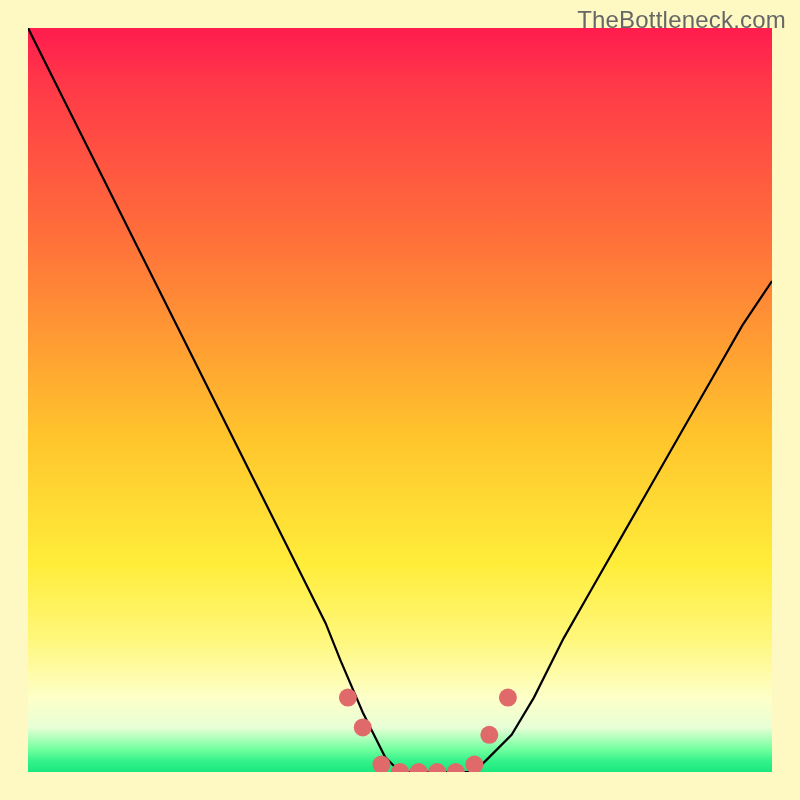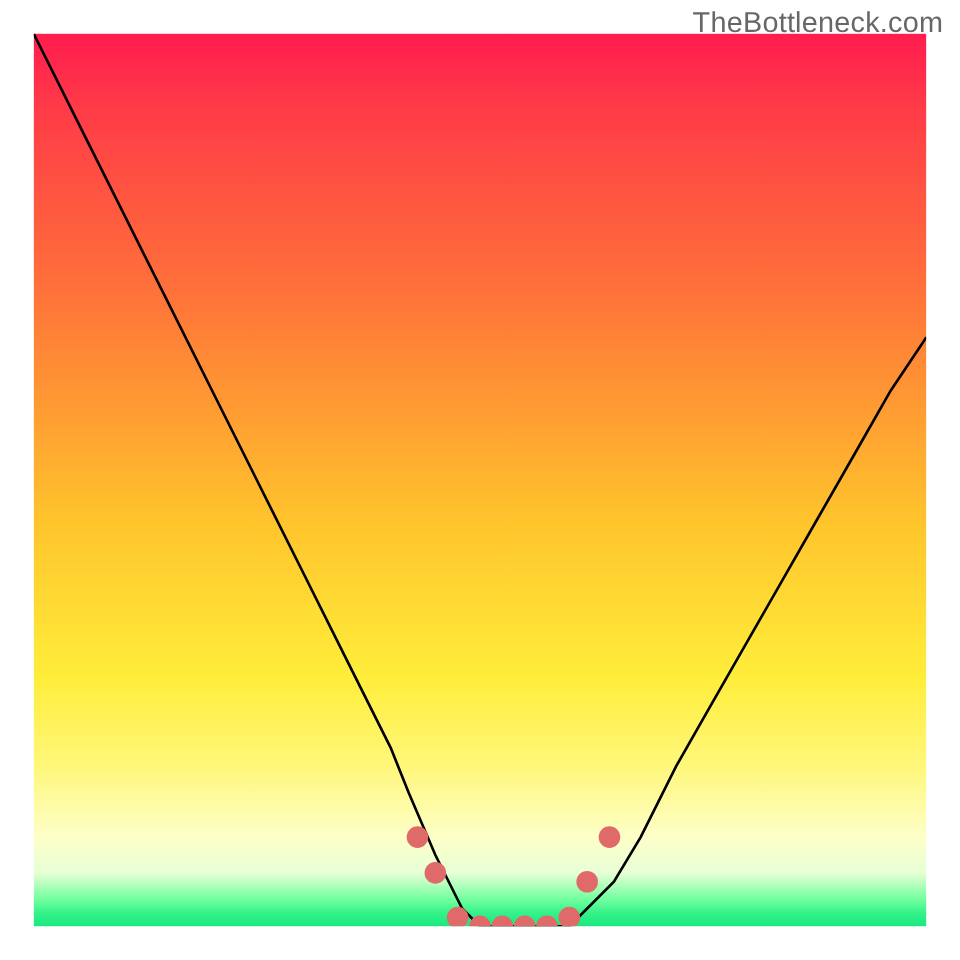--- a/index.html
+++ b/index.html
@@ -8,21 +8,21 @@
     width: 800px;
     height: 800px;
     overflow: hidden;
     background: #000;
     font-family: Arial, Helvetica, sans-serif;
   }
   .frame {
     position: relative;
     width: 800px;
     height: 800px;
-    background: #ffffff;
+    background: #fef9c3;
   }
   .watermark {
     position: absolute;
     top: 6px;
     right: 14px;
     color: #676767;
     font-size: 24px;
     font-weight: 400;
     letter-spacing: 0.2px;
     z-index: 4;

